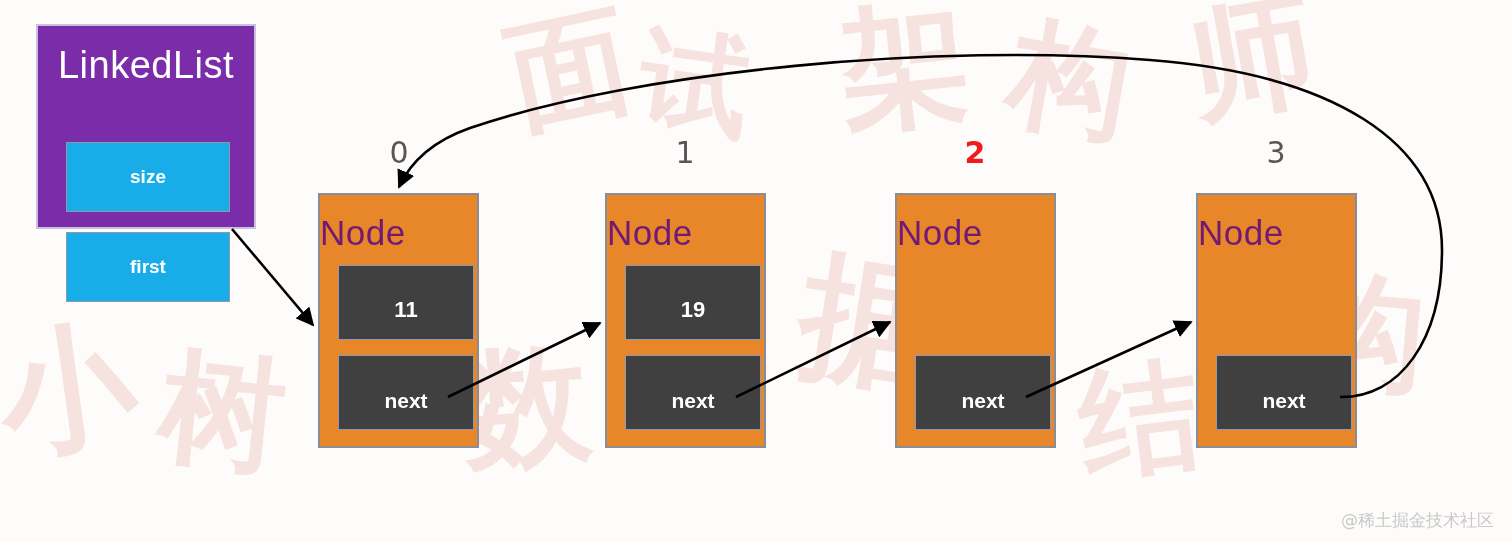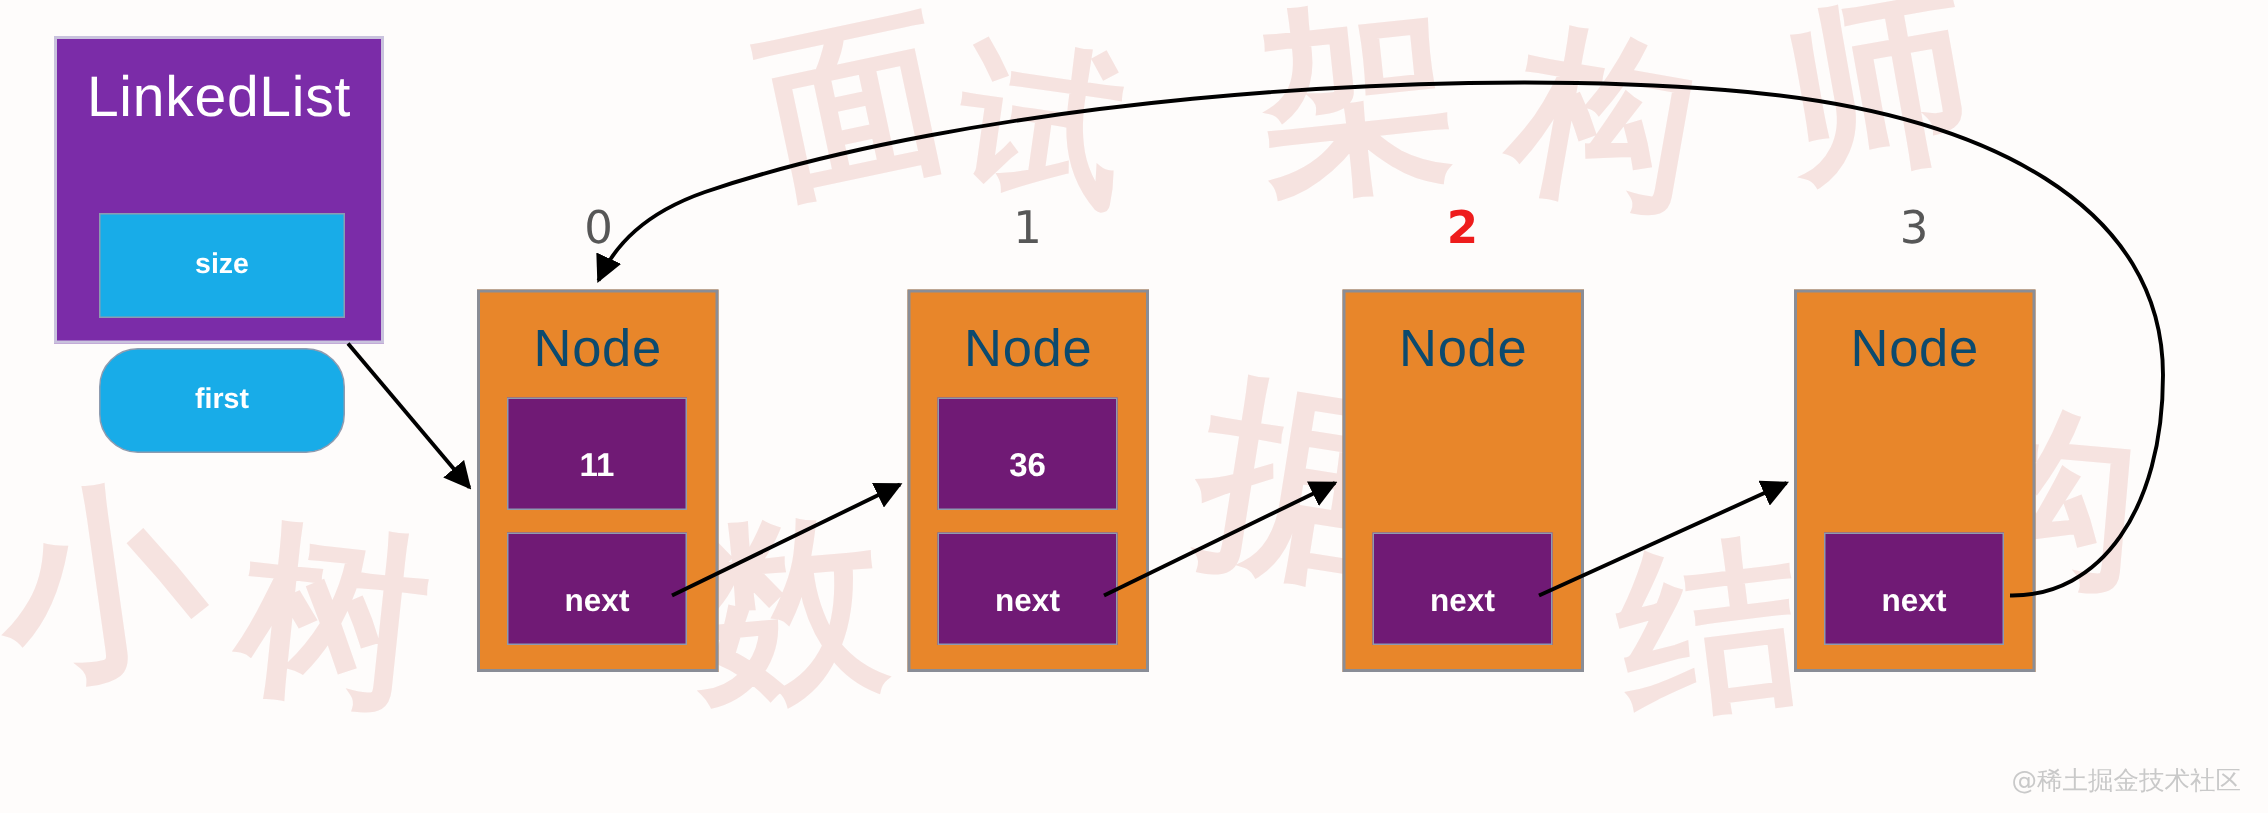--- a/index.html
+++ b/index.html
@@ -61,21 +61,21 @@
     box-sizing: border-box;
     color: #ffffff;
     font-size: 19px;
     font-weight: 700;
     display: flex;
     align-items: center;
     justify-content: center;
     margin-top: 40px;
   }
   #ll-field-size { top: 76px; }
-  #ll-field-first { top: 166px; border-radius: 26px; }
+  #ll-field-first { top: 166px; }
 
   
   .index-label {
     position: absolute;
     width: 60px;
     text-align: center;
     top: 135px;
     font-size: 30px;
     font-weight: 400;
     color: #575757;
@@ -91,32 +91,32 @@
     height: 255px;
     background: #E8862A;
     border: 2px solid #8a8d96;
     box-sizing: border-box;
   }
   .node-title {
     position: absolute;
     left: 0;
     top: 18px;
     width: 100%;
-    text-align: center;
-    color: #0c4a6e;
+    text-align: left;
+    color: #701a75;
     font-size: 35px;
     font-weight: 400;
     letter-spacing: 0.5px;
   }
   .node-cell {
     position: absolute;
     left: 18px;
-    width: 120px;
+    width: 136px;
     height: 75px;
-    background: #701a75;
+    background: #404040;
     border: 1px solid #8d9bb0;
     box-sizing: border-box;
     color: #ffffff;
     font-weight: 700;
     display: flex;
     align-items: flex-end;
     justify-content: center;
     padding-bottom: 16px;
   }
   .node-cell.value { top: 70px; font-size: 22px; }
@@ -180,21 +180,21 @@
       <span>11</span>
     </div>
     <div class="node-cell next">
       <span>next</span>
     </div>
   </div>
 
   <div class="node-box" style="left:605px;">
     <div class="node-title">Node</div>
     <div class="node-cell value">
-      <span>36</span>
+      <span>19</span>
     </div>
     <div class="node-cell next">
       <span>next</span>
     </div>
   </div>
 
   <div class="node-box" style="left:895px;">
     <div class="node-title">Node</div>
     <div class="node-cell next">
       <span>next</span>

